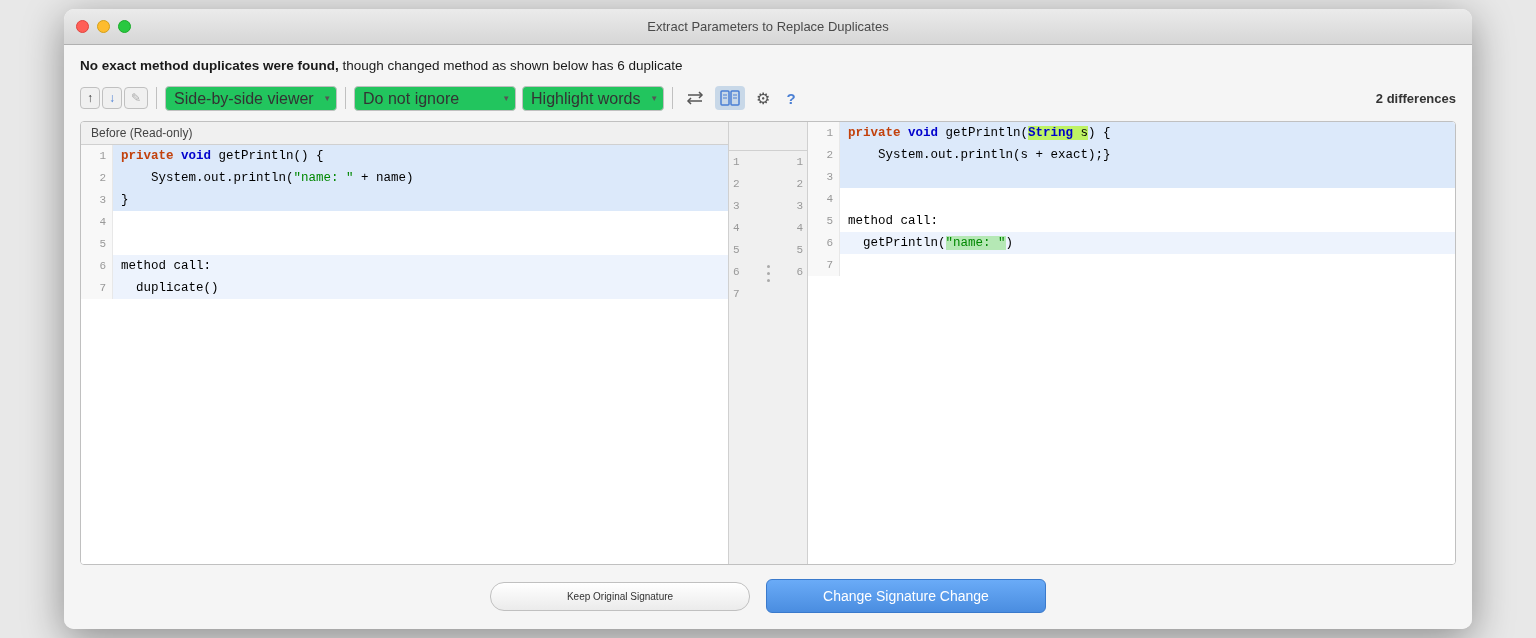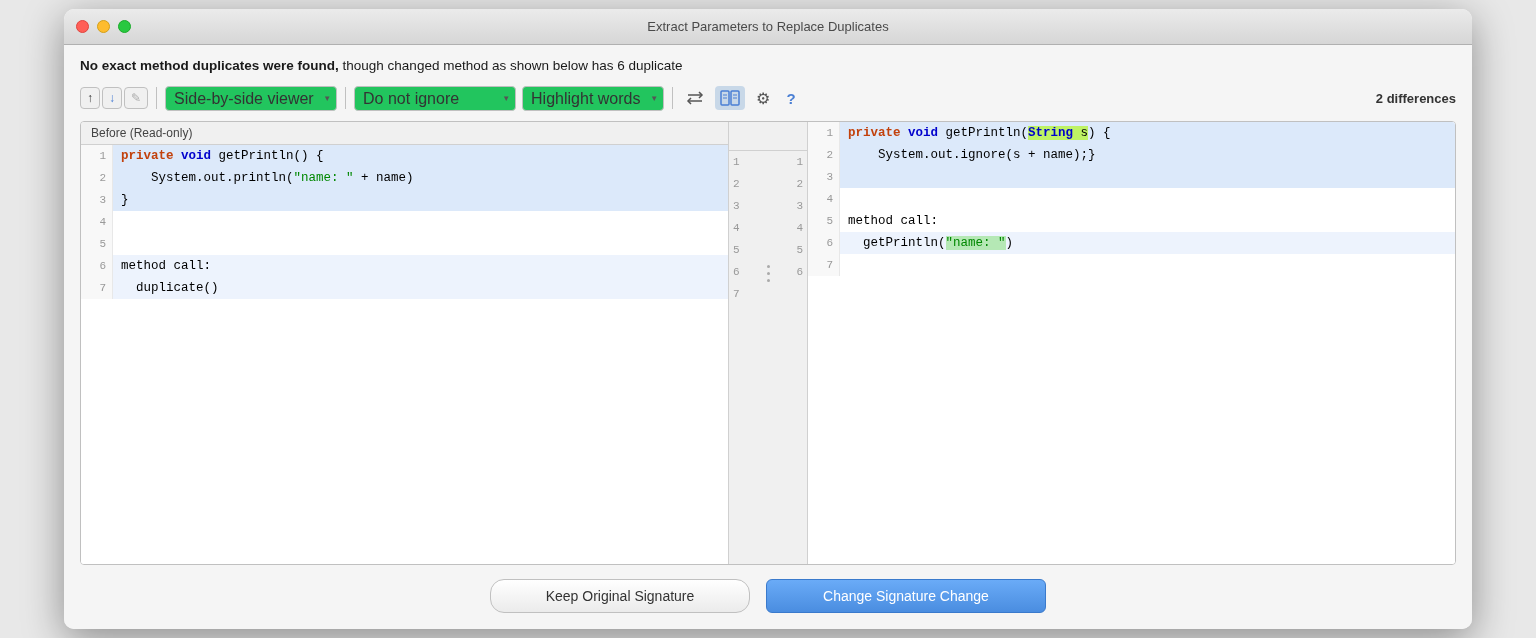--- a/index.html
+++ b/index.html
@@ -242,21 +242,21 @@
       align-items: center;
       gap: 16px;
       padding: 14px 16px 16px;
       background: #f5f5f5;
     }
     .btn-keep {
       background: linear-gradient(to bottom, #ffffff, #ebebeb);
       border: 1px solid #c0c0c0;
       border-radius: 14px;
       padding: 8px 32px;
-      font-size: 14px;
+      font-size: 10px;
       color: #333;
       cursor: pointer;
       min-width: 260px;
       text-align: center;
     }
     .btn-accept {
       background: linear-gradient(to bottom, #6aabf7, #4a8de0);
       border: 1px solid #3a7acc;
       border-radius: 6px;
       padding: 8px 32px;
@@ -452,21 +452,21 @@
       <div class="diff-panel">
         <div class="diff-body">
 
           <div class="diff-line line-bg-blue">
             <div class="line-num">1</div>
             <div class="line-content"><span class="kw-private">private</span> <span class="kw-void">void</span> getPrintln(<span class="changed-highlight"><span class="kw-string-type">String</span> s</span>) {</div>
           </div>
 
           <div class="diff-line line-bg-blue">
             <div class="line-num">2</div>
-            <div class="line-content">    System.out.ignore(s + name);}</div>
+            <div class="line-content">    System.out.println(s + exact);}</div>
           </div>
 
           <div class="diff-line line-bg-blue">
             <div class="line-num">3</div>
             <div class="line-content"></div>
           </div>
 
           <div class="diff-line">
             <div class="line-num">4</div>
             <div class="line-content"></div>

